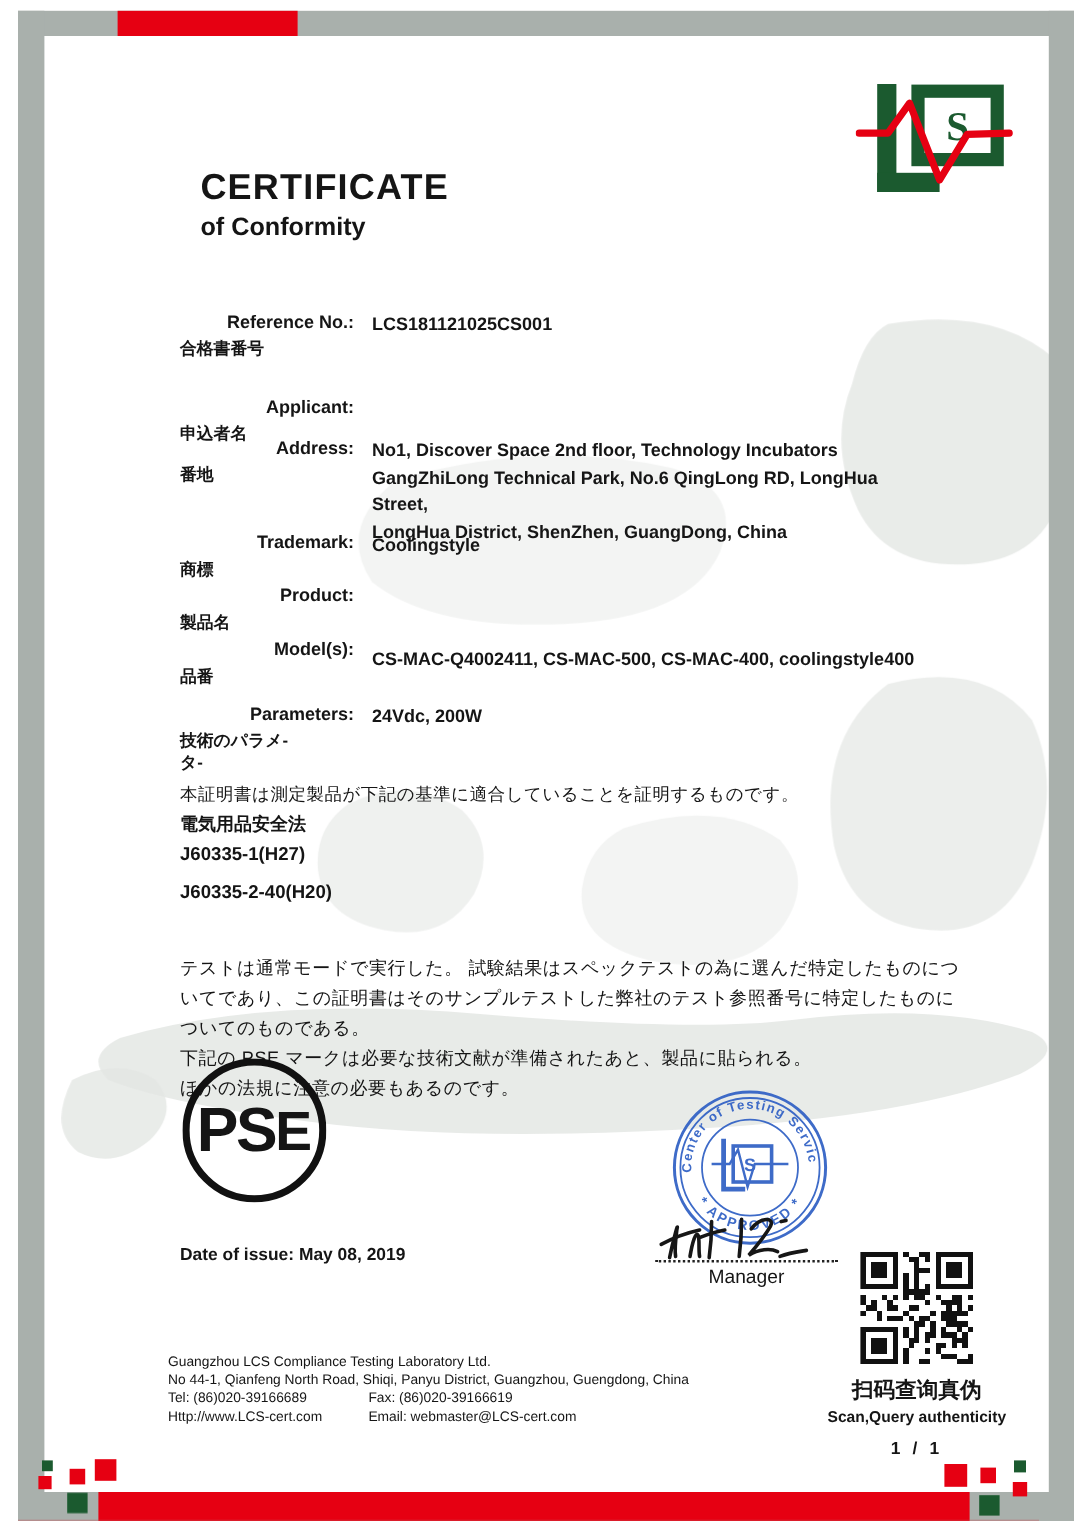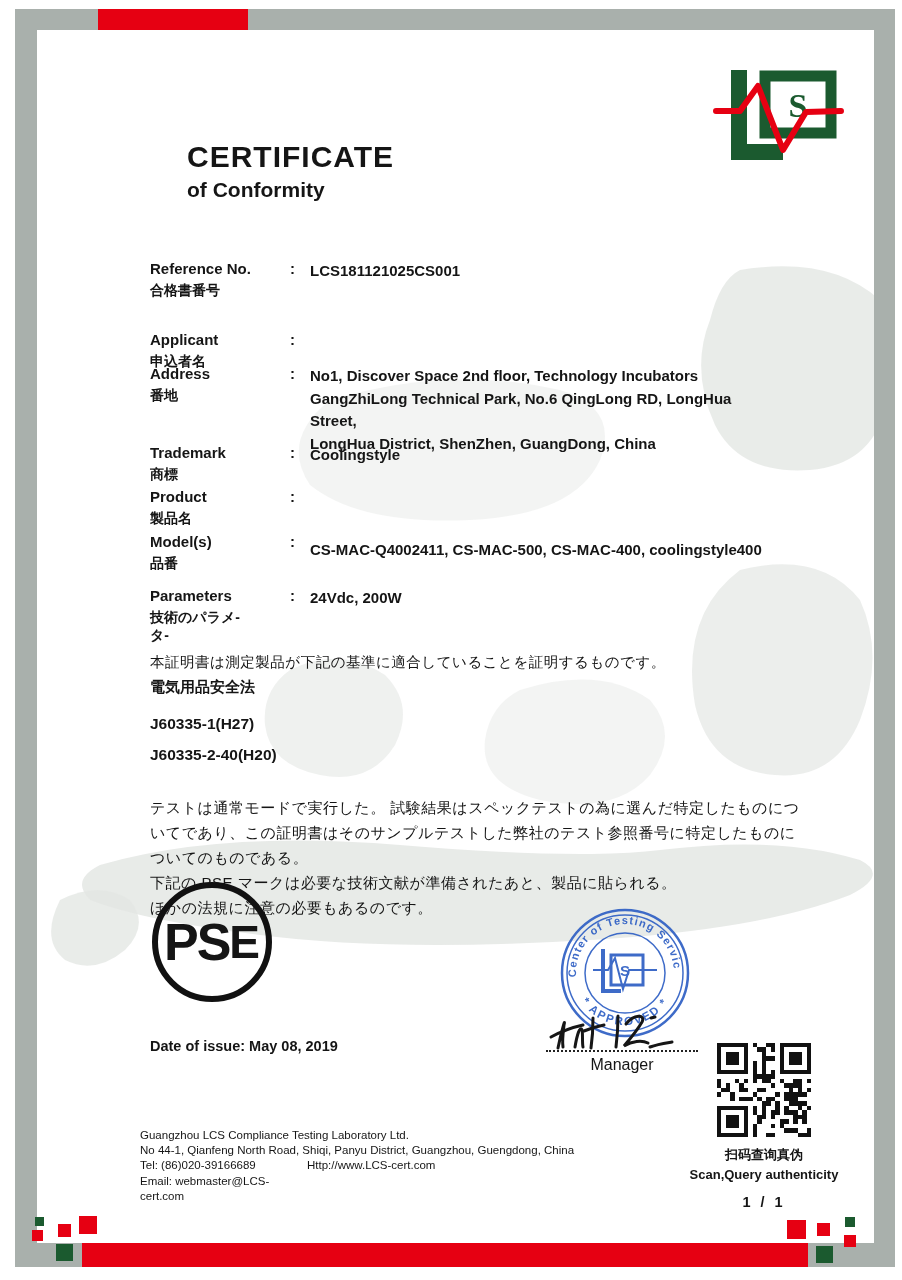--- a/index.html
+++ b/index.html
@@ -14,45 +14,45 @@
   .sq.green{background:#1b5a2f;}
   
   #map{position:absolute;left:40px;top:250px;z-index:0;}
   .content{z-index:1;}
   
   .title{font-size:30px;font-weight:bold;letter-spacing:1px;line-height:1;}
   .subtitle{font-size:21px;font-weight:bold;margin-top:7px;line-height:1;}
   
   .frow{position:absolute;left:150px;width:625px;display:flex;align-items:flex-start;z-index:1;}
   .flabel{width:140px;flex:0 0 140px;}
-  .flabel .en{font-weight:bold;font-size:15px;line-height:1.25;}
+  .flabel .en{font-weight:bold;font-size:15px;line-height:1.25;text-align:right;}
   .flabel .jp{font-size:14px;font-weight:600;line-height:1.3;margin-top:2px;white-space:pre-line;}
   .fcolon{width:20px;flex:0 0 20px;font-weight:bold;font-size:15px;}
   .fvalue{flex:1;font-weight:bold;font-size:15px;line-height:1.5;white-space:pre-line;}
   
   .stmt{position:absolute;left:150px;top:653px;width:640px;z-index:1;}
   .stmt .s1{font-size:14.5px;font-weight:500;letter-spacing:0.5px;}
   .stmt .s2{font-size:15px;font-weight:600;margin-top:6px;}
-  .stmt .std1{font-size:15.5px;font-weight:bold;margin-top:18px;}
+  .stmt .std1{font-size:15.5px;font-weight:bold;margin-top:7px;}
   .stmt .std2{font-size:15.5px;font-weight:bold;margin-top:13px;}
   .testnote{position:absolute;left:150px;top:796px;width:650px;font-size:15px;letter-spacing:0.5px;
             line-height:1.66;white-space:pre-line;font-weight:500;z-index:1;}
   
   .pse{position:absolute;left:152px;top:882px;width:108px;height:108px;border:6px solid #111;
        border-radius:50%;display:flex;align-items:center;justify-content:center;z-index:1;}
   .pse .ps{font-size:52px;font-weight:bold;letter-spacing:-2px;line-height:0.78;}
   .pse .e{font-size:46px;font-weight:bold;line-height:0.8;}
   .issue{position:absolute;left:150px;top:1038px;font-size:14.5px;font-weight:bold;z-index:2;}
   
   .sigline{position:absolute;left:546px;top:1050px;width:152px;border-bottom:2px dotted #222;z-index:3;}
   .manager{position:absolute;left:546px;top:1056px;width:152px;text-align:center;font-size:16px;z-index:3;}
   
   .qrwrap{position:absolute;left:717px;top:1043px;width:94px;height:94px;background:#fff;z-index:2;}
   .qrcap{position:absolute;left:684px;top:1146px;width:160px;text-align:center;z-index:2;}
-  .qrcap .cn{font-size:13px;font-weight:bold;}
+  .qrcap .cn{font-size:18px;font-weight:bold;}
   .qrcap .en{font-size:13px;font-weight:bold;margin-top:3px;}
   .qrcap .pg{font-size:14.5px;font-weight:bold;letter-spacing:3px;margin-top:12px;}
   
   .footer{position:absolute;left:140px;top:1128px;width:520px;font-size:11.5px;line-height:1.32;z-index:1;}
   .footer .grid{display:grid;grid-template-columns:167px auto;column-gap:0;}
 </style>
 </head>
 <body>
 
 <div id="page">
@@ -90,21 +90,21 @@
   <div class="abs content" style="left:713px;top:60px;">
     <svg width="135" height="108" viewBox="0 0 135 108">
       <rect x="18" y="10" width="16" height="90" fill="#1b5a2f"></rect>
       <rect x="18" y="84" width="52" height="16" fill="#1b5a2f"></rect>
       <rect x="52" y="16" width="66" height="57" fill="none" stroke="#1b5a2f" stroke-width="11"></rect>
       <text x="85" y="57" font-family="Liberation Serif, serif" font-size="34" font-weight="bold" fill="#1b5a2f" text-anchor="middle">S</text>
       <polyline points="3,51 27,51 45,26 70,90 93,52 128,51" fill="none" stroke="#e60012" stroke-width="6" stroke-linejoin="round" stroke-linecap="round"></polyline>
     </svg>
   </div>
 
-  <div class="abs content" style="left:167px;top:142px;margin-left:20px;">
+  <div class="abs content" style="left:167px;top:142px;">
     <div class="title">CERTIFICATE</div>
     <div class="subtitle">of Conformity</div>
   </div>
 
   <div class="frow" style="top:260px;">
     <div class="flabel">
         <div class="en">Reference No.</div>
         <div class="jp">合格書番号</div>
       </div>
     <div class="fcolon">:</div>
@@ -349,18 +349,19 @@
     <div class="cn">扫码查询真伪</div>
     <div class="en">Scan,Query authenticity</div>
     <div class="pg">1 / 1</div>
   </div>
 
   <div class="footer">
     <div>Guangzhou LCS Compliance Testing Laboratory Ltd.</div>
     <div>No 44-1, Qianfeng North Road, Shiqi, Panyu District, Guangzhou, Guengdong, China</div>
     <div class="grid">
       <div>Tel: (86)020-39166689</div>
+      <div>Fax: (86)020-39166619</div>
       <div>Http://www.LCS-cert.com</div>
       <div>Email: webmaster@LCS-cert.com</div>
     </div>
   </div>
 
 </div>
 
 </body></html>

